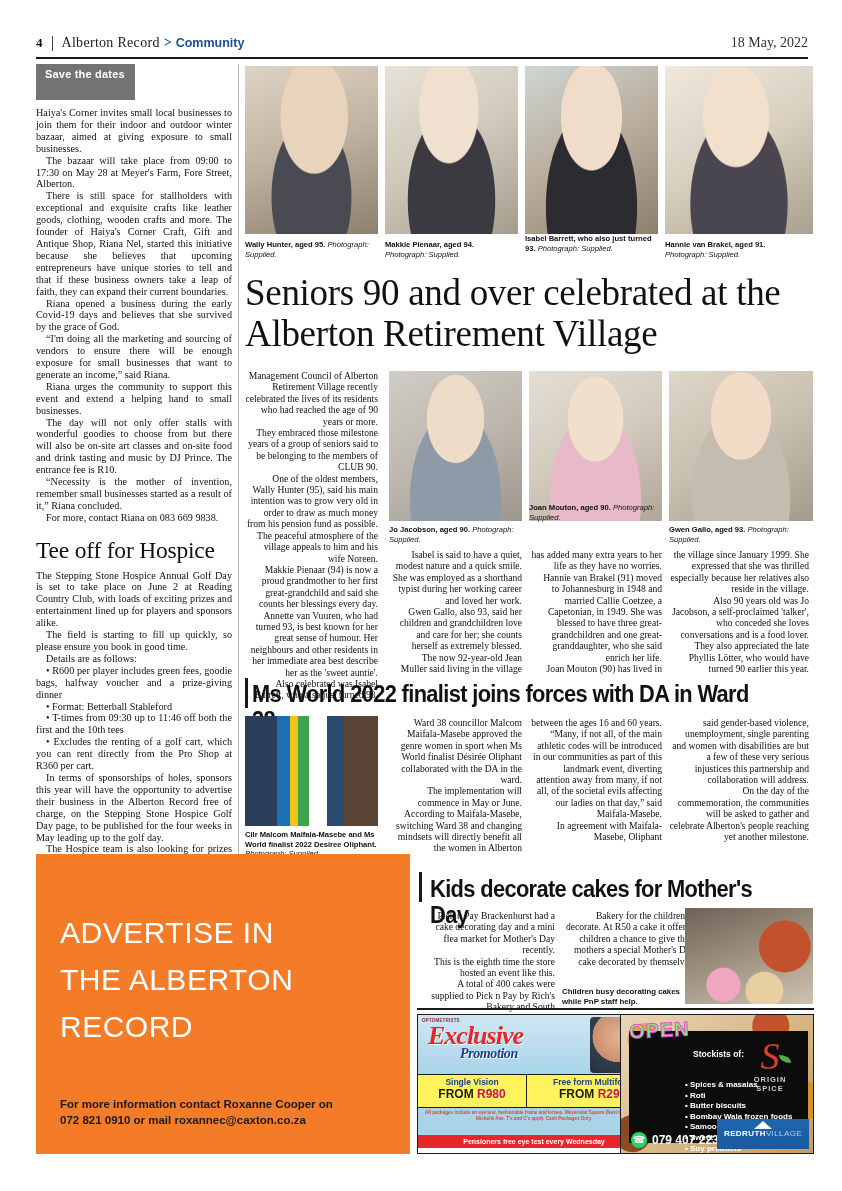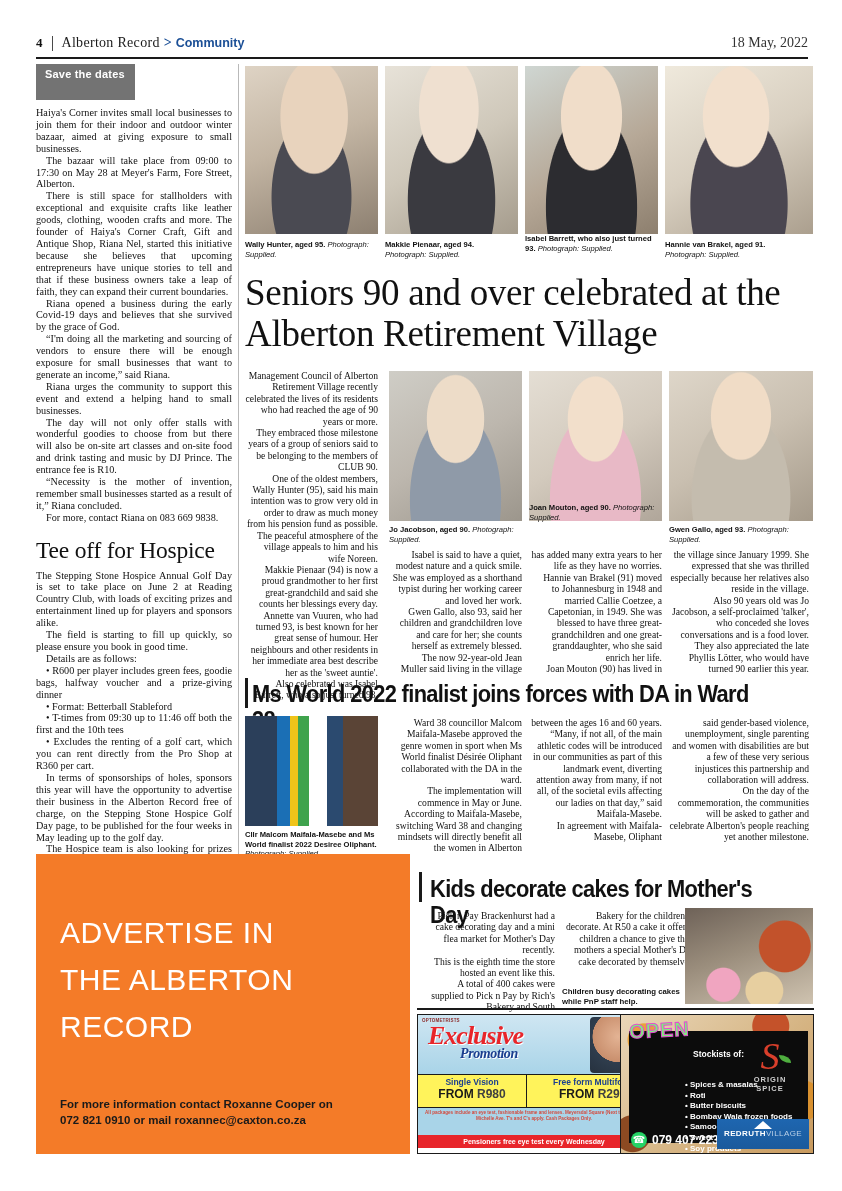--- a/index.html
+++ b/index.html
@@ -168,21 +168,21 @@
   .opt-cellA, .opt-cellB { flex: 1; text-align: center; padding-top: 2px; }
   .opt-cellA { border-right: 1.5px solid #1a1a1a; }
   .opt-l1 {
     font-family: "Liberation Sans", sans-serif; font-weight: bold;
     font-size: 8.5px; color: #1b3f8f;
   }
   .opt-l2 {
     font-family: "Liberation Sans", sans-serif; font-weight: bold;
     font-size: 12px; color: #1a1a1a;
   }
-  .opt-l2 .r { color: #404040; }
+  .opt-l2 .r { color: #be185d; }
   .opt-fine {
     height: 27px; background: #a9d4e8; padding: 2px 4px;
     font-family: "Liberation Sans", sans-serif; font-weight: bold;
     font-size: 4.6px; line-height: 6.4px; color: #d34b3e; text-align: center;
   }
   .opt-pens {
     height: 13px; background: #e8252a; color: #fff; text-align: center;
     font-family: "Liberation Sans", sans-serif; font-weight: bold; font-size: 7px;
     line-height: 13px;
   }

